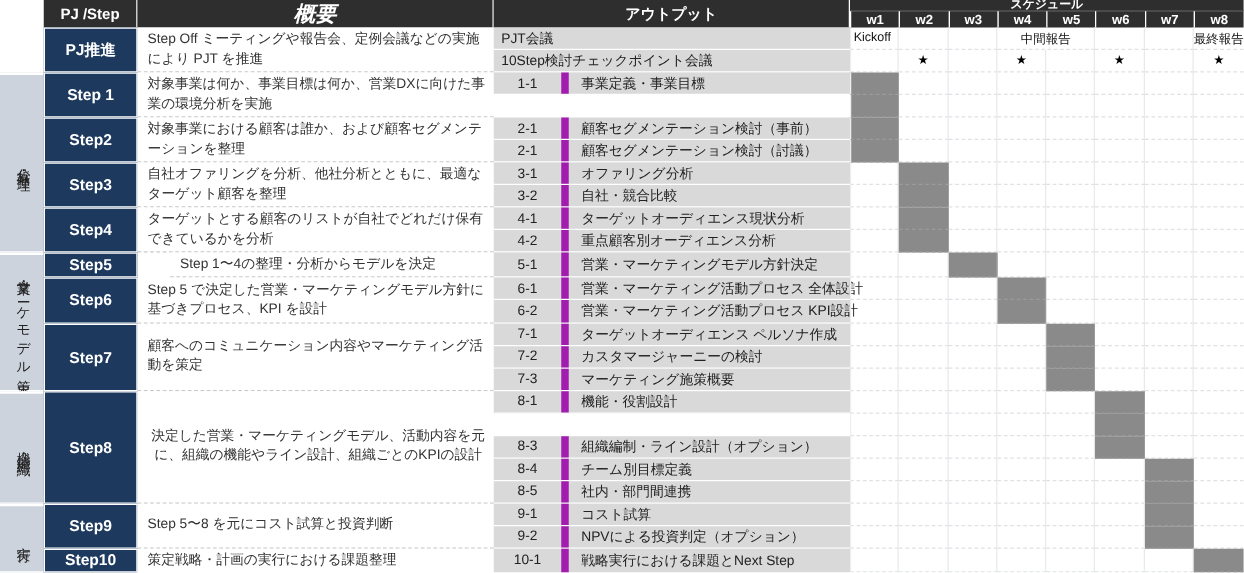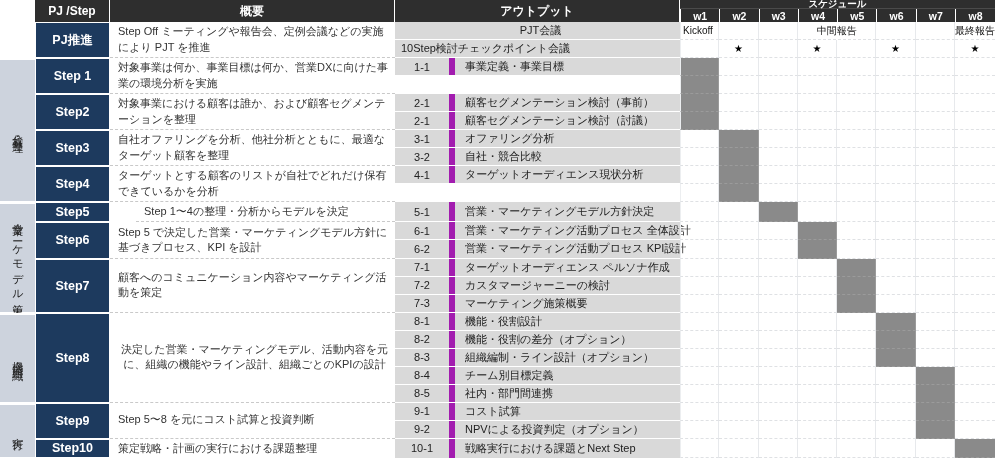--- a/index.html
+++ b/index.html
@@ -10,21 +10,21 @@
   html,body{margin:0;padding:0;background:#fff;}
   .board{
     position:relative; display:grid; width:995px; height:458px;
     grid-template-columns:35px 75px 285px 285px repeat(8,1fr);
     grid-template-rows:9px 13px repeat(24,1fr);
     background:#fff;
     font-family:"Liberation Sans","DejaVu Sans",sans-serif;
   }
   .hcell{background:var(--header-bg);color:#fff;font-weight:bold;display:flex;align-items:center;justify-content:center;}
   .h-pjstep{grid-column:2;grid-row:1/3;font-size:12px;border-right:1px solid #fff;}
-  .h-overview{grid-column:3;grid-row:1/3;font-size:12px;border-right:1px solid #fff;}
+  .h-overview{grid-column:3;grid-row:1/3;font-size:17px;border-right:1px solid #fff;font-style:italic;}
   .h-output{grid-column:4;grid-row:1/3;font-size:12px;border-right:1px solid #fff;}
   .h-schedule{grid-column:5/13;grid-row:1;font-size:9.5px;line-height:1;border-bottom:1px solid #4a4a4a;}
   .h-week{grid-row:2;background:var(--header-bg);color:#fff;font-weight:bold;font-size:10.5px;
     display:flex;align-items:center;justify-content:center;border-left:1px solid #fff;}
   .phase{grid-column:1;background:var(--phase-bg);display:flex;align-items:center;justify-content:center;
     border-top:2px solid #fff;border-bottom:1px solid #fff;}
   .phase-label{writing-mode:vertical-rl;font-size:11px;letter-spacing:2px;line-height:1.15;color:#222;}
   .step{grid-column:2;background:var(--step-bg);color:#fff;font-weight:bold;font-size:12.5px;
     display:flex;align-items:center;justify-content:center;
     border:1px solid #fff;}
@@ -88,21 +88,21 @@
     <div class="step" style="grid-row: 14 / span 2;">Step6</div>
     <div class="overview" style="grid-row: 14 / span 2;">Step 5 で決定した営業・マーケティングモデル方針に基づきプロセス、KPI を設計</div>
     <div class="step" style="grid-row: 16 / span 3;">Step7</div>
     <div class="overview" style="grid-row: 16 / span 3;">顧客へのコミュニケーション内容やマーケティング活動を策定</div>
     <div class="step" style="grid-row: 19 / span 5;">Step8</div>
     <div class="overview" style="grid-row: 19 / span 5; text-align: center;">決定した営業・マーケティングモデル、活動内容を元に、組織の機能やライン設計、組織ごとのKPIの設計</div>
     <div class="step" style="grid-row: 24 / span 2;">Step9</div>
     <div class="overview" style="grid-row: 24 / span 2;">Step 5〜8 を元にコスト試算と投資判断</div>
     <div class="step" style="grid-row: 26 / span 1;">Step10</div>
     <div class="overview last" style="grid-row: 26 / span 1;">策定戦略・計画の実行における課題整理</div>
-    <div class="orow" style="grid-row: 3; justify-content: center;">
+    <div class="orow" style="grid-row: 3;">
       <div class="ofull">PJT会議</div>
     </div>
     <div class="orow" style="grid-row: 4;">
       <div class="ofull">10Step検討チェックポイント会議</div>
     </div>
     <div class="orow" style="grid-row: 5;">
       <div class="onum">1-1</div>
       <div class="olabel">事業定義・事業目標</div>
     </div>
     <div class="orow" style="grid-row: 7;">
@@ -118,20 +118,24 @@
       <div class="olabel">オファリング分析</div>
     </div>
     <div class="orow" style="grid-row: 10;">
       <div class="onum">3-2</div>
       <div class="olabel">自社・競合比較</div>
     </div>
     <div class="orow" style="grid-row: 11;">
       <div class="onum">4-1</div>
       <div class="olabel">ターゲットオーディエンス現状分析</div>
     </div>
+    <div class="orow" style="grid-row: 12;">
+      <div class="onum">4-2</div>
+      <div class="olabel">重点顧客別オーディエンス分析</div>
+    </div>
     <div class="orow" style="grid-row: 13;">
       <div class="onum">5-1</div>
       <div class="olabel">営業・マーケティングモデル方針決定</div>
     </div>
     <div class="orow" style="grid-row: 14;">
       <div class="onum">6-1</div>
       <div class="olabel">営業・マーケティング活動プロセス 全体設計</div>
     </div>
     <div class="orow" style="grid-row: 15;">
       <div class="onum">6-2</div>
@@ -145,24 +149,20 @@
       <div class="onum">7-2</div>
       <div class="olabel">カスタマージャーニーの検討</div>
     </div>
     <div class="orow" style="grid-row: 18;">
       <div class="onum">7-3</div>
       <div class="olabel">マーケティング施策概要</div>
     </div>
     <div class="orow" style="grid-row: 19;">
       <div class="onum">8-1</div>
       <div class="olabel">機能・役割設計</div>
-    </div>
-    <div class="orow" style="grid-row: 20;">
-      <div class="onum">8-2</div>
-      <div class="olabel">機能・役割の差分（オプション）</div>
     </div>
     <div class="orow" style="grid-row: 21;">
       <div class="onum">8-3</div>
       <div class="olabel">組織編制・ライン設計（オプション）</div>
     </div>
     <div class="orow" style="grid-row: 22;">
       <div class="onum">8-4</div>
       <div class="olabel">チーム別目標定義</div>
     </div>
     <div class="orow" style="grid-row: 23;">

